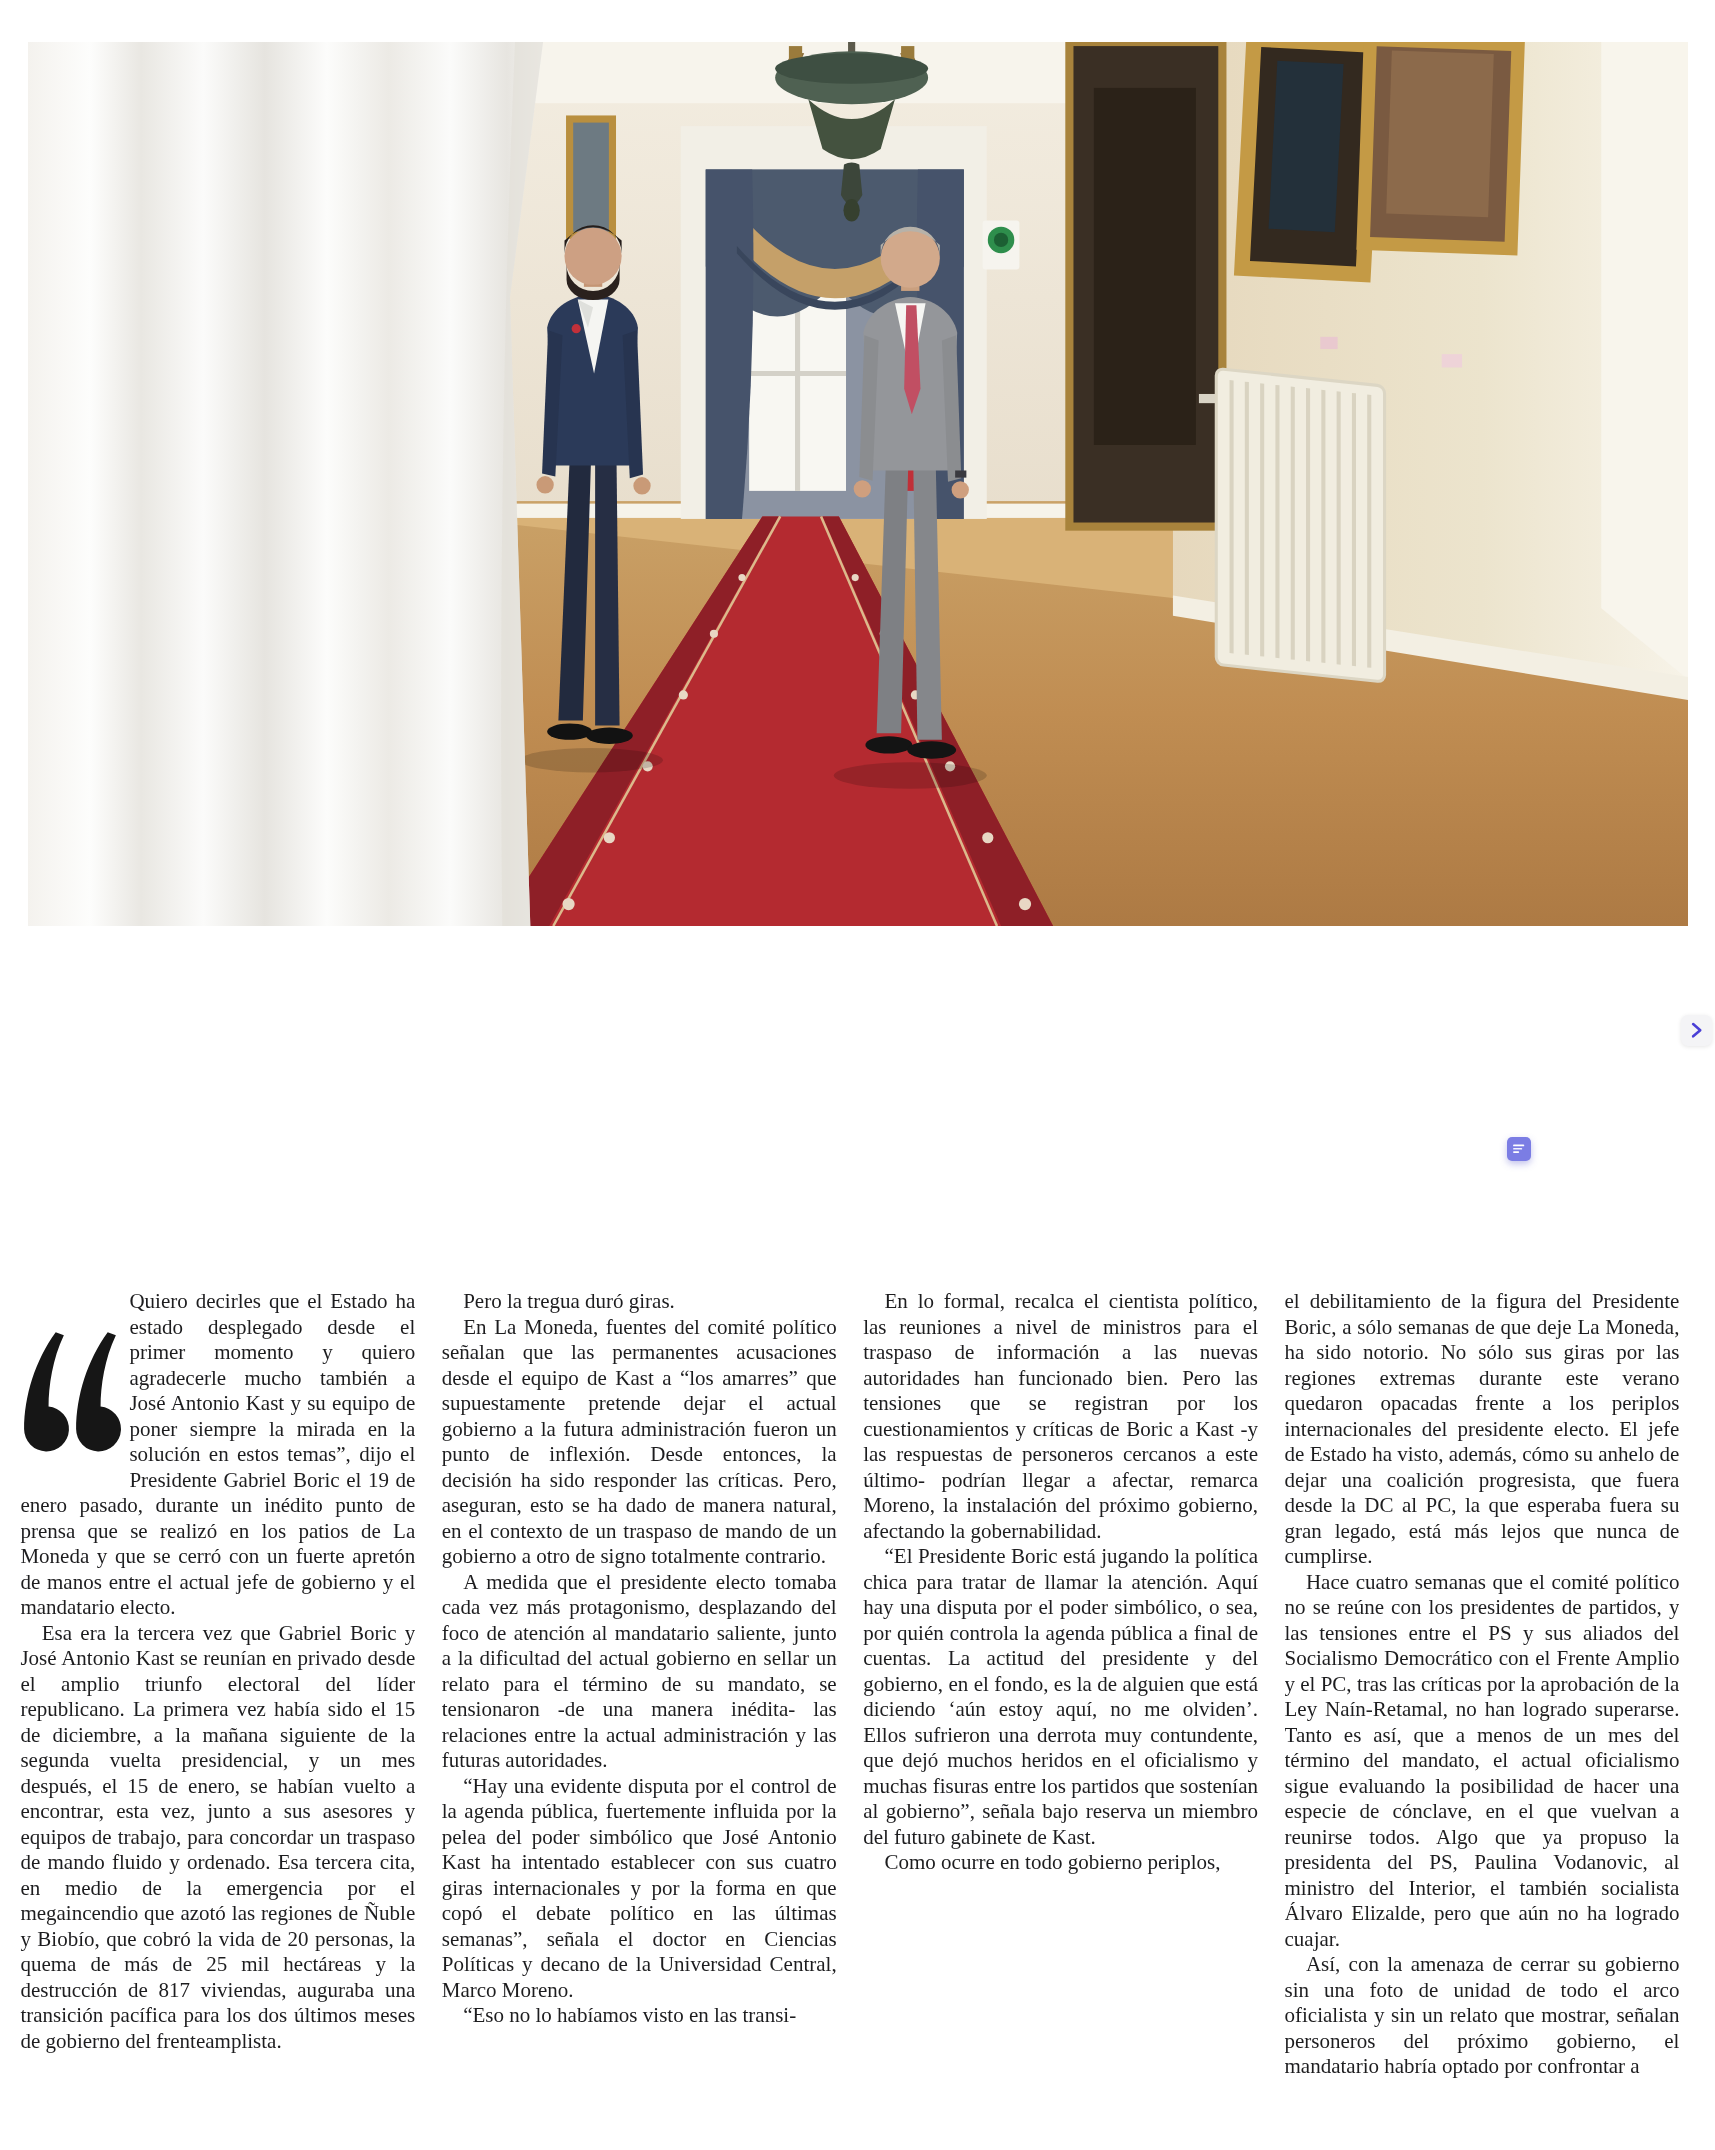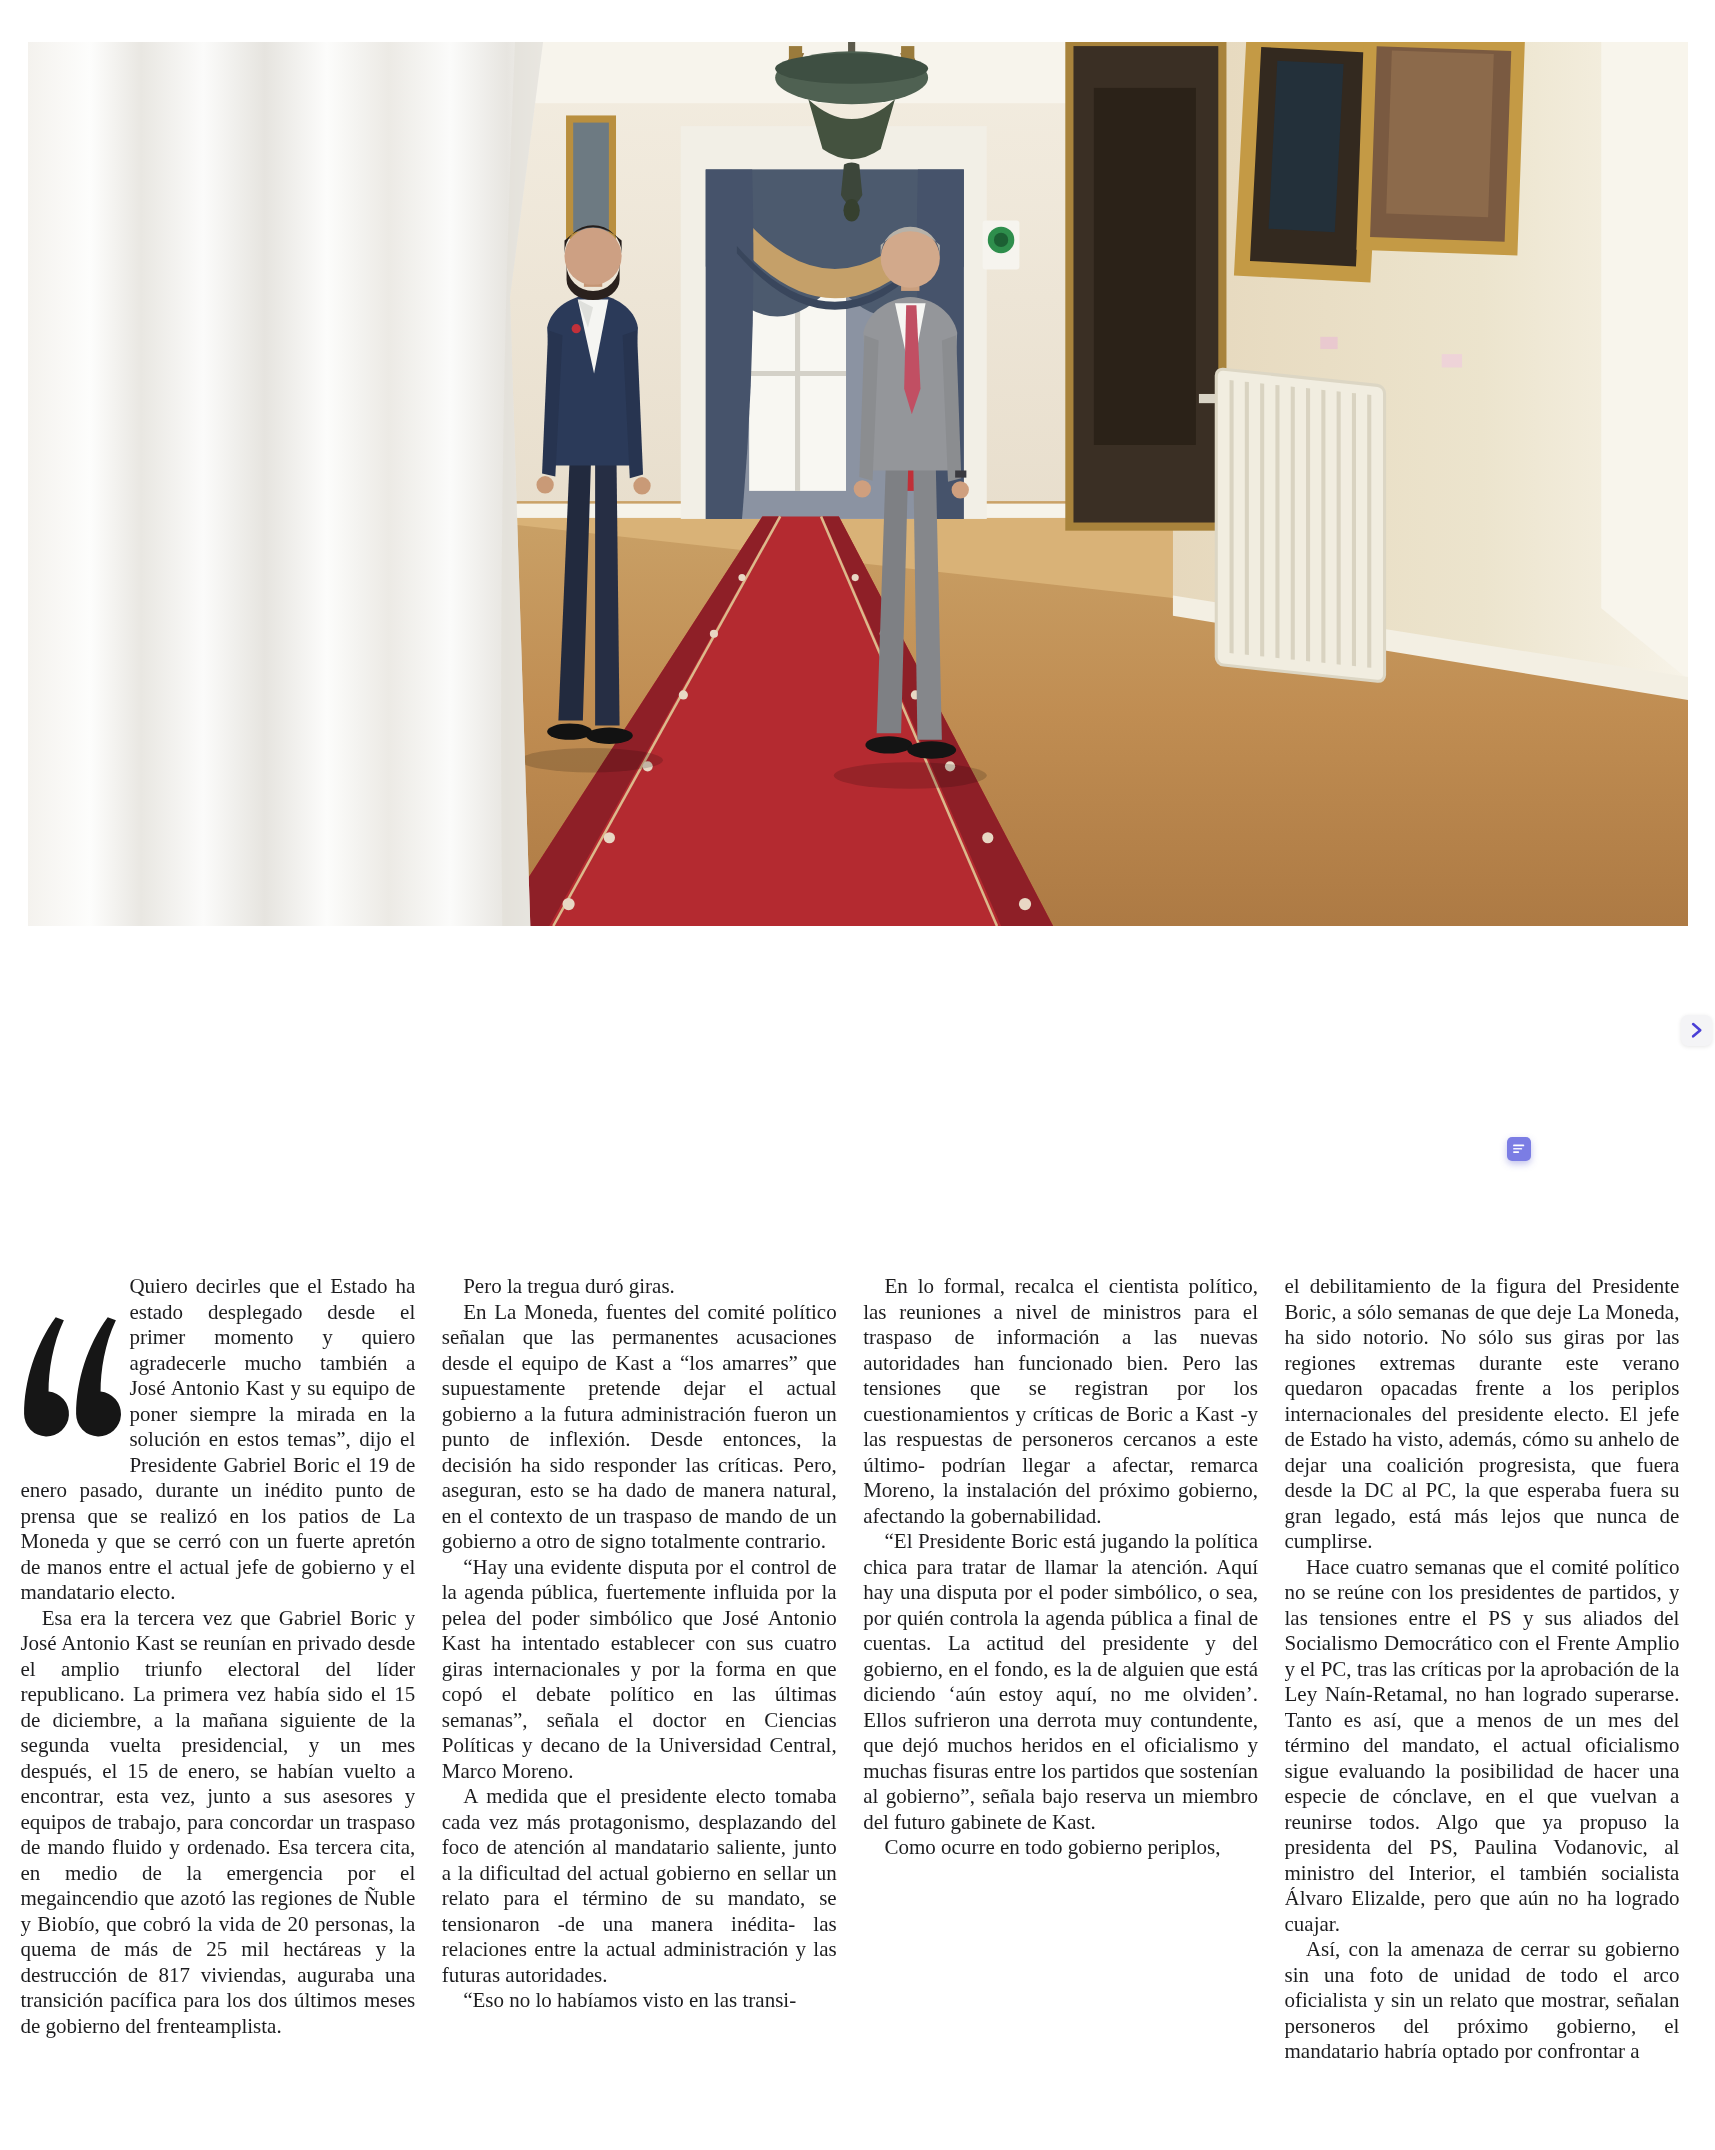--- a/index.html
+++ b/index.html
@@ -21,21 +21,21 @@
   .tool-icon { position:absolute; left:1507px; top:1137px; width:23.5px; height:23.5px; border-radius:5.1px;
                background:#7b7de4; box-shadow:0 3.1px 7.1px rgba(80,80,200,.35); display:flex;
                align-items:center; justify-content:center; cursor:pointer; }
   .next-btn { position:absolute; left:1681px; top:1015px; width:31px; height:31px; border-radius:7.1px;
               background:#f4f4f6; box-shadow:0 1px 4.1px rgba(0,0,0,.10); display:flex;
               align-items:center; justify-content:center; cursor:pointer; }
 
   
   .article { position:absolute; left:20.4px; top:1274px; width:1659px; height:854px;
              display:grid; grid-template-columns:repeat(4,1fr); column-gap:26.5px; overflow:hidden; }
-  .col { position:relative; overflow:hidden; }
+  .col { position:relative; overflow:hidden;margin-top:15px; }
   .col + .col::before { content:""; position:absolute; left:-13.8px; top:2px; bottom:9.2px; width:1px; background:#b3b3b3; }
   .col p { font-size:21px; line-height:25.5px; text-align:justify; text-justify:inter-word; color:#1d1d1f; }
   .col p.indent { text-indent:21.4px; }
   .quote-float { float:left; width:109px; height:179px; position:relative; }
   .quote-float svg { position:absolute; left:0; top:43px; }
 
 </style>
 </head>
 <body>
 
@@ -252,22 +252,22 @@
           </svg>
         </div>
       <p class="">Quiero decirles que el Estado ha estado desplegado desde el primer momento y quiero agradecerle mucho también a José Antonio Kast y su equipo de poner siempre la mirada en la solución en estos temas”, dijo el Presidente Gabriel Boric el 19 de enero pasado, durante un inédito punto de prensa que se realizó en los patios de La Moneda y que se cerró con un fuerte apretón de manos entre el actual jefe de gobierno y el mandatario electo.</p>
           <p class="indent">Esa era la tercera vez que Gabriel Boric y José Antonio Kast se reunían en privado desde el amplio triunfo electoral del líder republicano. La primera vez había sido el 15 de diciembre, a la mañana siguiente de la segunda vuelta presidencial, y un mes después, el 15 de enero, se habían vuelto a encontrar, esta vez, junto a sus asesores y equipos de trabajo, para concordar un traspaso de mando fluido y ordenado. Esa tercera cita, en medio de la emergencia por el megaincendio que azotó las regiones de Ñuble y Biobío, que cobró la vida de 20 personas, la quema de más de 25 mil hectáreas y la destrucción de 817 viviendas, auguraba una transición pacífica para los dos últimos meses de gobierno del frenteamplista.</p>
         </div>
     </div>
     <div class="col">
         <div class="col-flow">
           <p class="indent">Pero la tregua duró giras.</p>
           <p class="indent">En La Moneda, fuentes del comité político señalan que las permanentes acusaciones desde el equipo de Kast a “los amarres” que supuestamente pretende dejar el actual gobierno a la futura administración fueron un punto de inflexión. Desde entonces, la decisión ha sido responder las críticas. Pero, aseguran, esto se ha dado de manera natural, en el contexto de un traspaso de mando de un gobierno a otro de signo totalmente contrario.</p>
+          <p class="indent">A medida que el presidente electo tomaba cada vez más protagonismo, desplazando del foco de atención al mandatario saliente, junto a la dificultad del actual gobierno en sellar un relato para el término de su mandato, se tensionaron -de una manera inédita- las relaciones entre la actual administración y las futuras autoridades.</p>
           <p class="indent">“Hay una evidente disputa por el control de la agenda pública, fuertemente influida por la pelea del poder simbólico que José Antonio Kast ha intentado establecer con sus cuatro giras internacionales y por la forma en que copó el debate político en las últimas semanas”, señala el doctor en Ciencias Políticas y decano de la Universidad Central, Marco Moreno.</p>
-          <p class="indent">A medida que el presidente electo tomaba cada vez más protagonismo, desplazando del foco de atención al mandatario saliente, junto a la dificultad del actual gobierno en sellar un relato para el término de su mandato, se tensionaron -de una manera inédita- las relaciones entre la actual administración y las futuras autoridades.</p>
           <p class="indent">“Eso no lo habíamos visto en las transi-</p>
         </div>
       </div>
     <div class="col">
         <div class="col-flow">
           <p class="indent">En lo formal, recalca el cientista político, las reuniones a nivel de ministros para el traspaso de información a las nuevas autoridades han funcionado bien. Pero las tensiones que se registran por los cuestionamientos y críticas de Boric a Kast -y las respuestas de personeros cercanos a este último- podrían llegar a afectar, remarca Moreno, la instalación del próximo gobierno, afectando la gobernabilidad.</p>
           <p class="indent">“El Presidente Boric está jugando la política chica para tratar de llamar la atención. Aquí hay una disputa por el poder simbólico, o sea, por quién controla la agenda pública a final de cuentas. La actitud del presidente y del gobierno, en el fondo, es la de alguien que está diciendo ‘aún estoy aquí, no me olviden’. Ellos sufrieron una derrota muy contundente, que dejó muchos heridos en el oficialismo y muchas fisuras entre los partidos que sostenían al gobierno”, señala bajo reserva un miembro del futuro gabinete de Kast.</p>
           <p class="indent">Como ocurre en todo gobierno periplos,</p>
         </div>
       </div>

